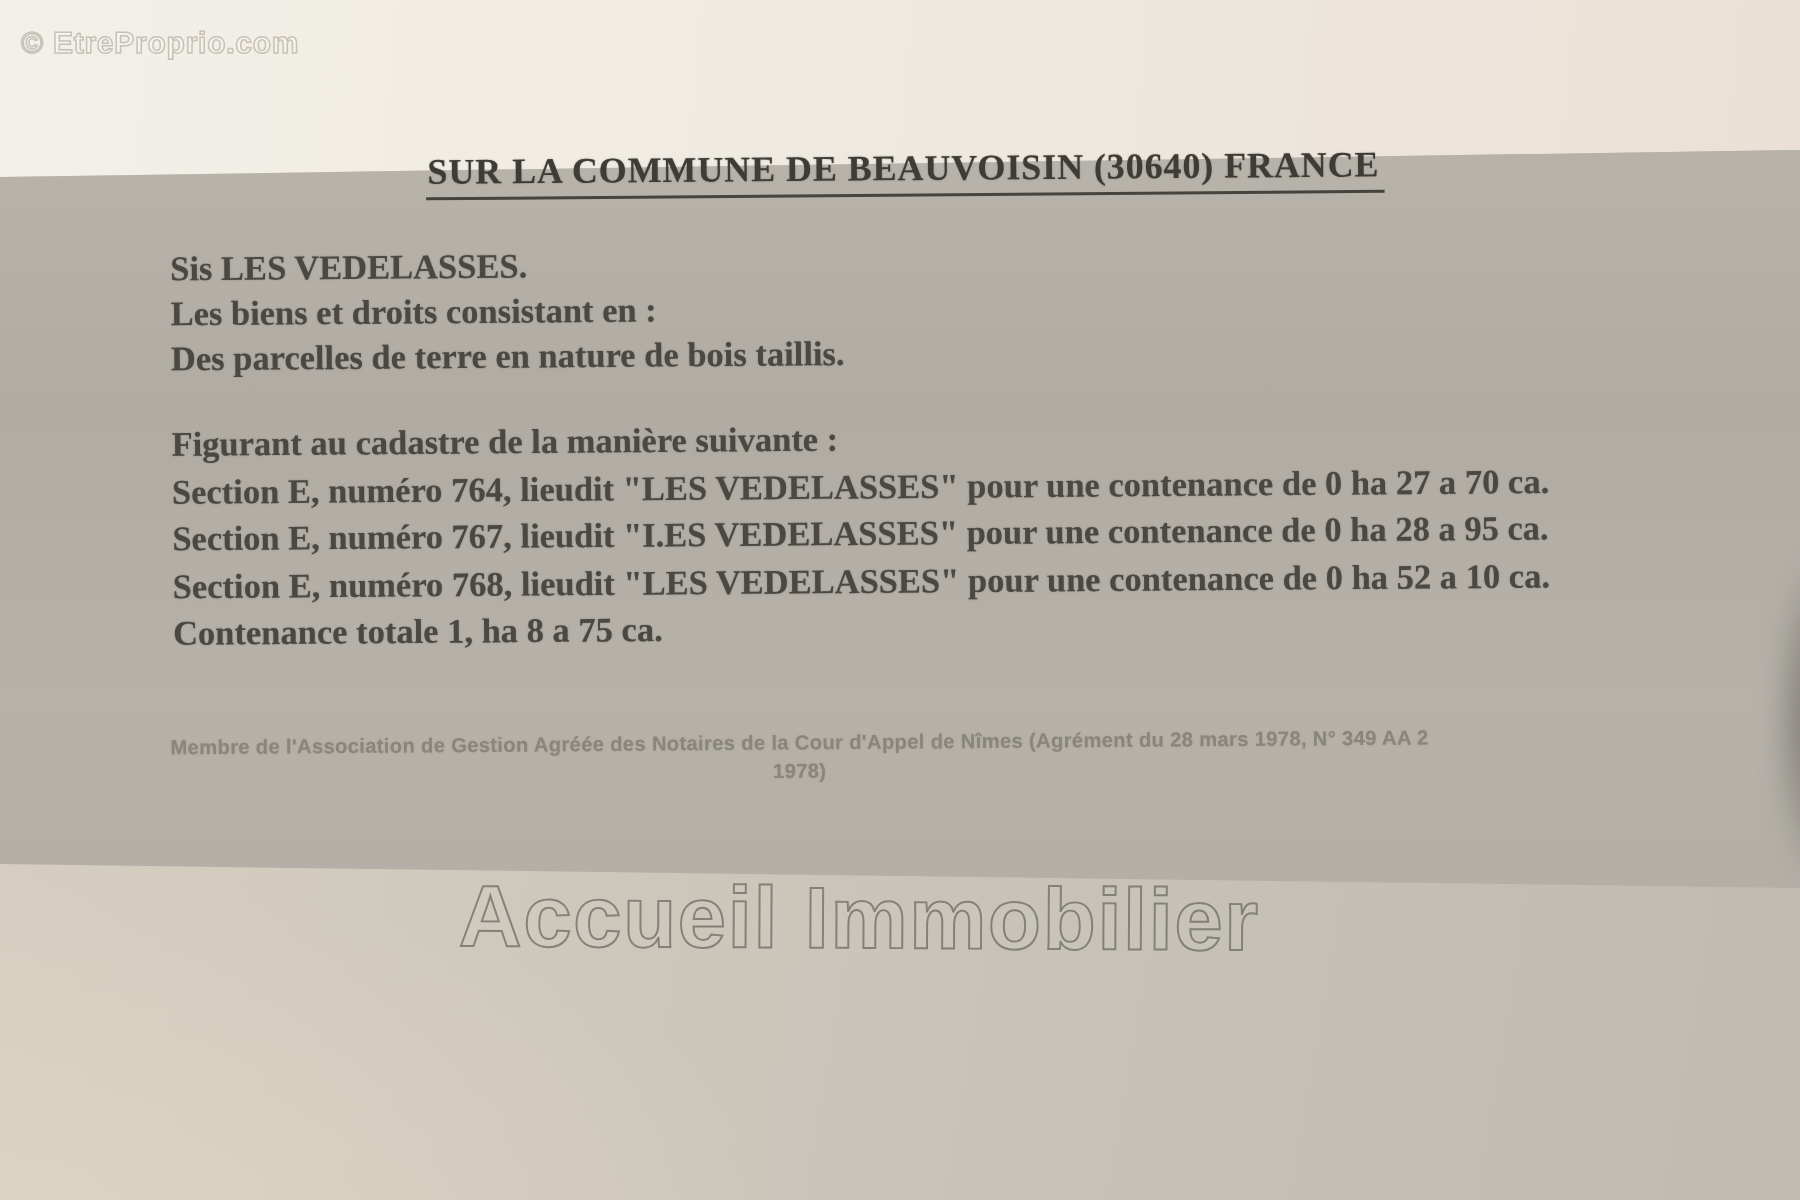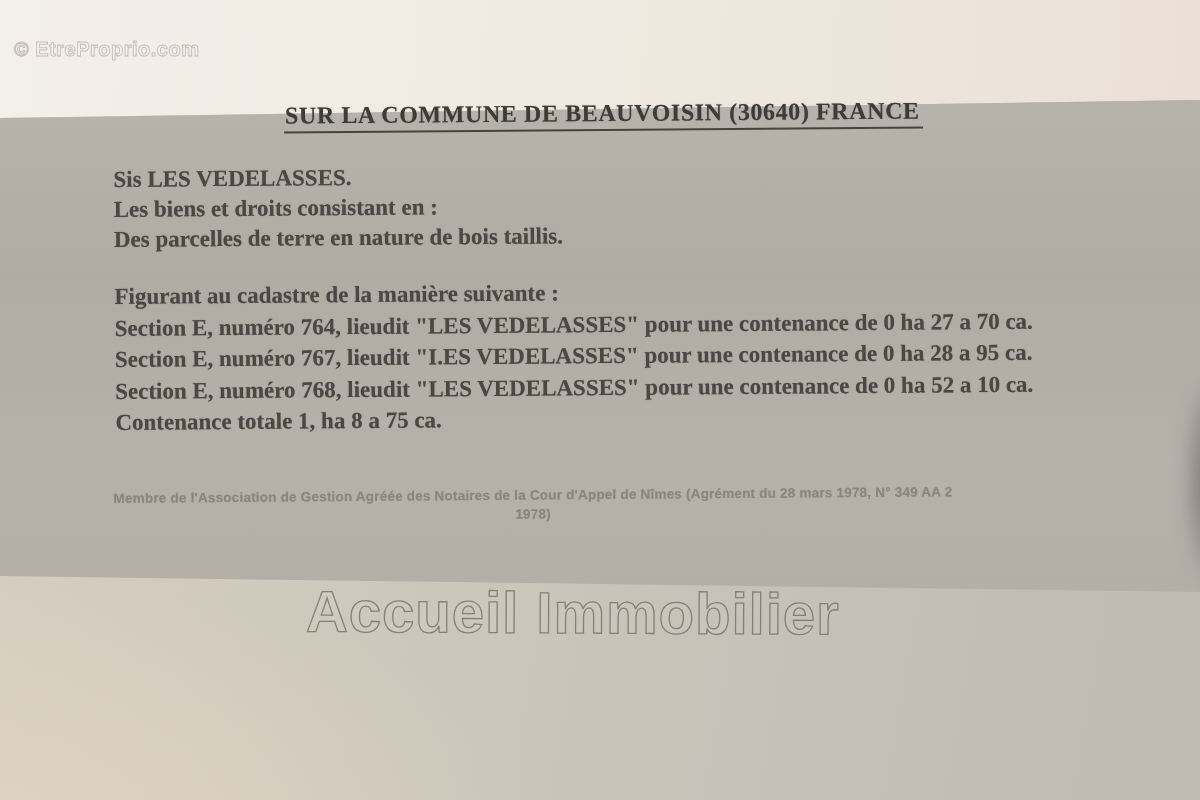--- a/index.html
+++ b/index.html
@@ -55,21 +55,20 @@
                font-family:"Liberation Sans", sans-serif;font-weight:700;font-size:58px;
                letter-spacing:1px;white-space:nowrap;transform:rotate(0.3deg);
                color:rgba(255,255,255,0.04);
                -webkit-text-stroke:1.3px rgba(108,105,99,0.75);}
 
   
   .site-mark{position:absolute;left:14px;top:18px;
              font-family:"Liberation Sans", sans-serif;font-weight:700;font-size:20px;
              letter-spacing:0.5px;white-space:nowrap;
              color:rgba(248,246,240,0.55);
-             margin-top:20px;
              -webkit-text-stroke:1px rgba(190,185,175,0.85);}
 </style>
 </head>
 <body>
 
 <div class="photo">
 
   <div class="top-band"></div>
 
   <div class="strip"></div>

